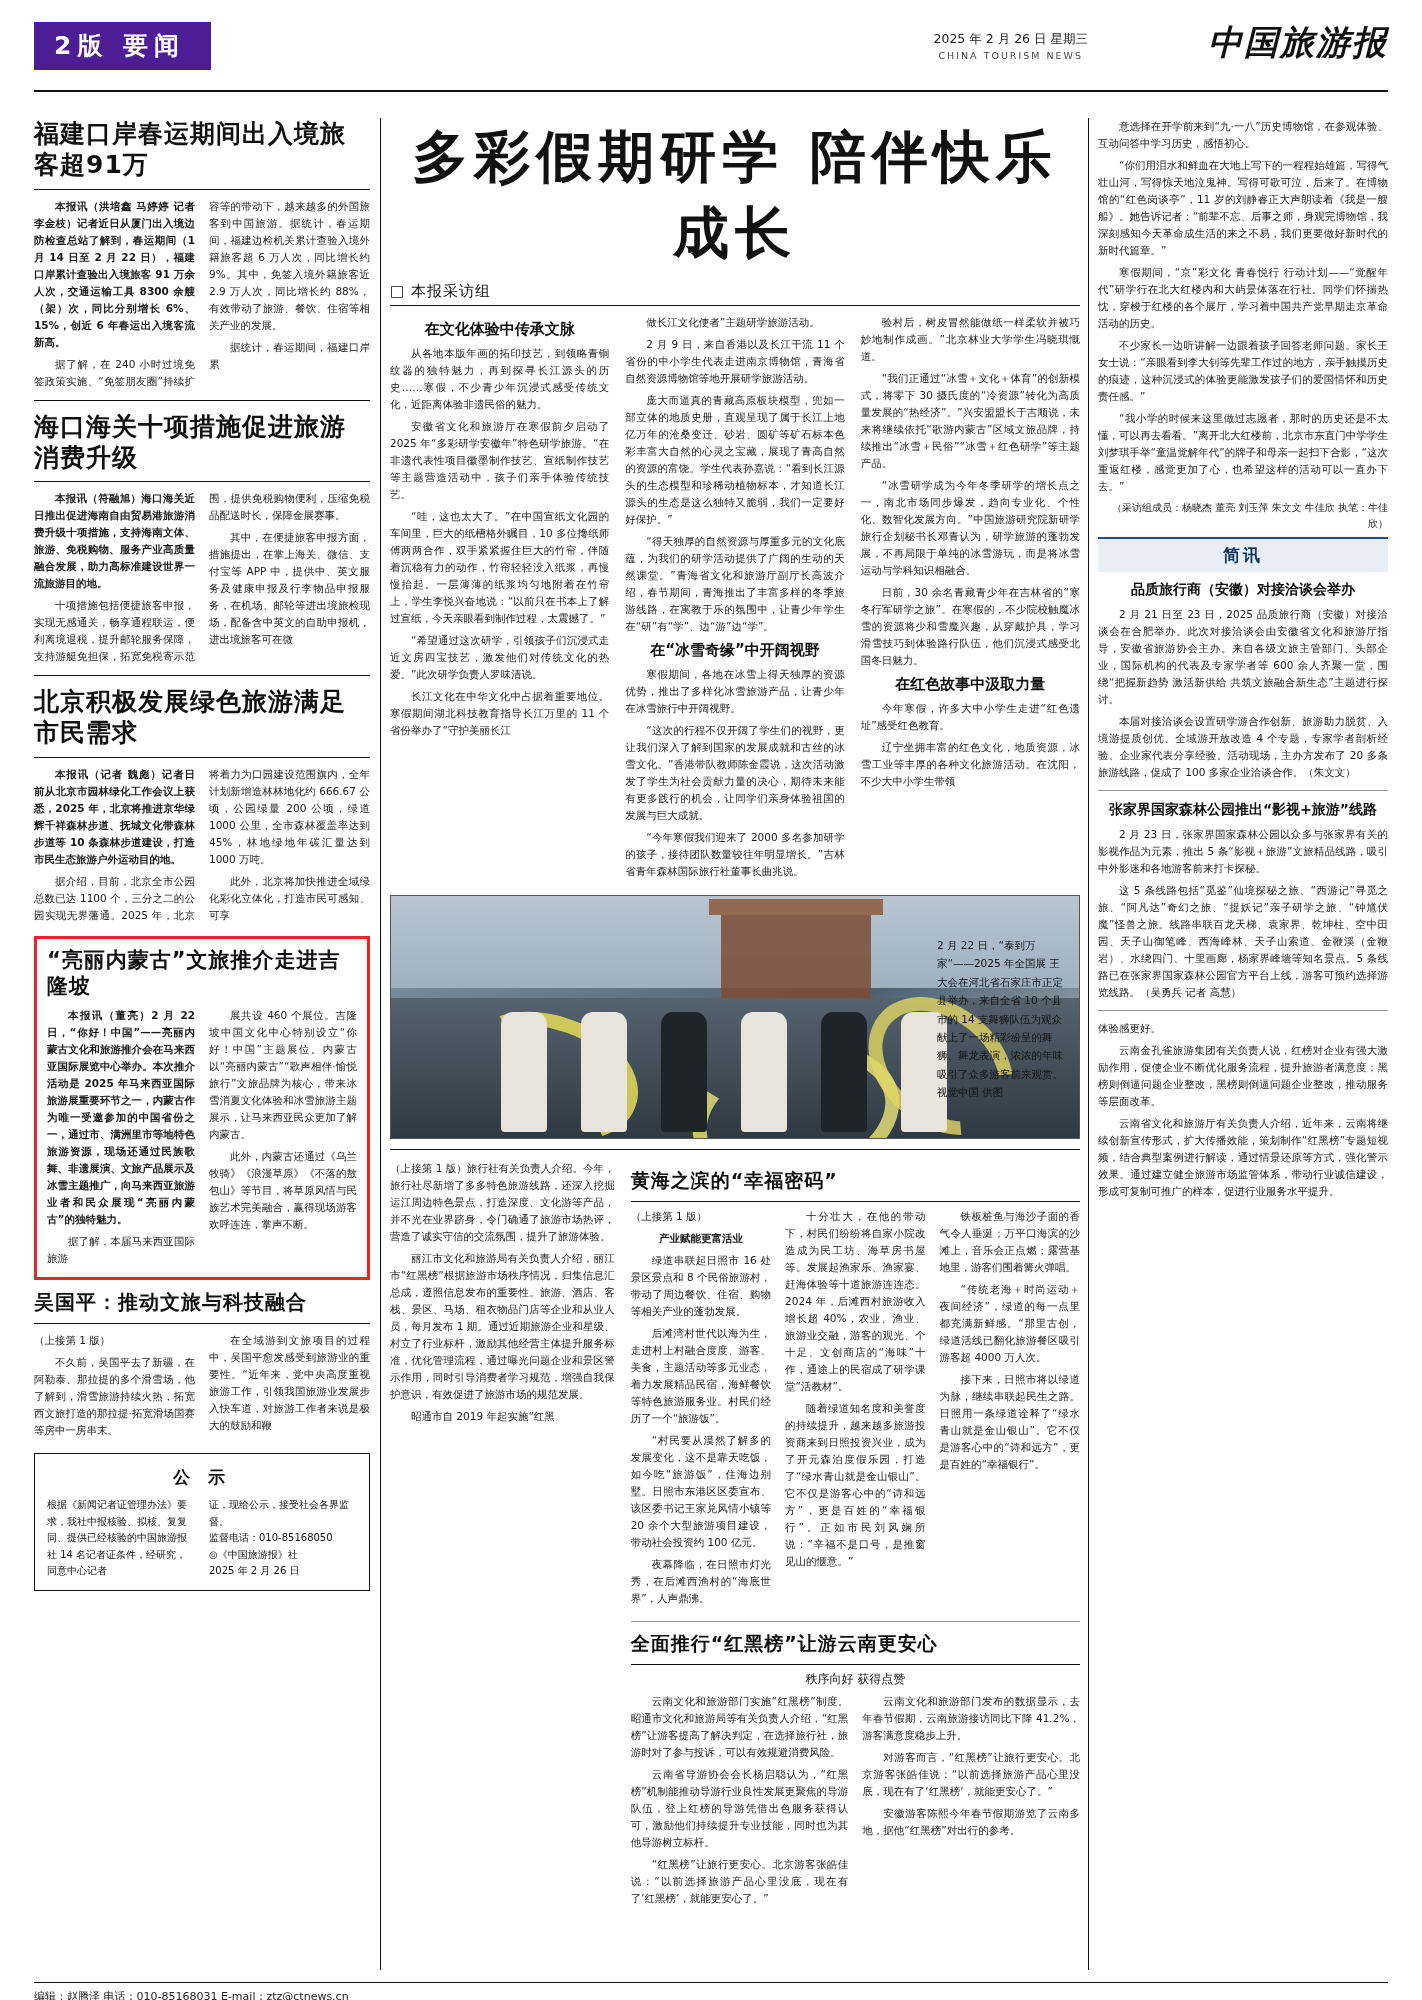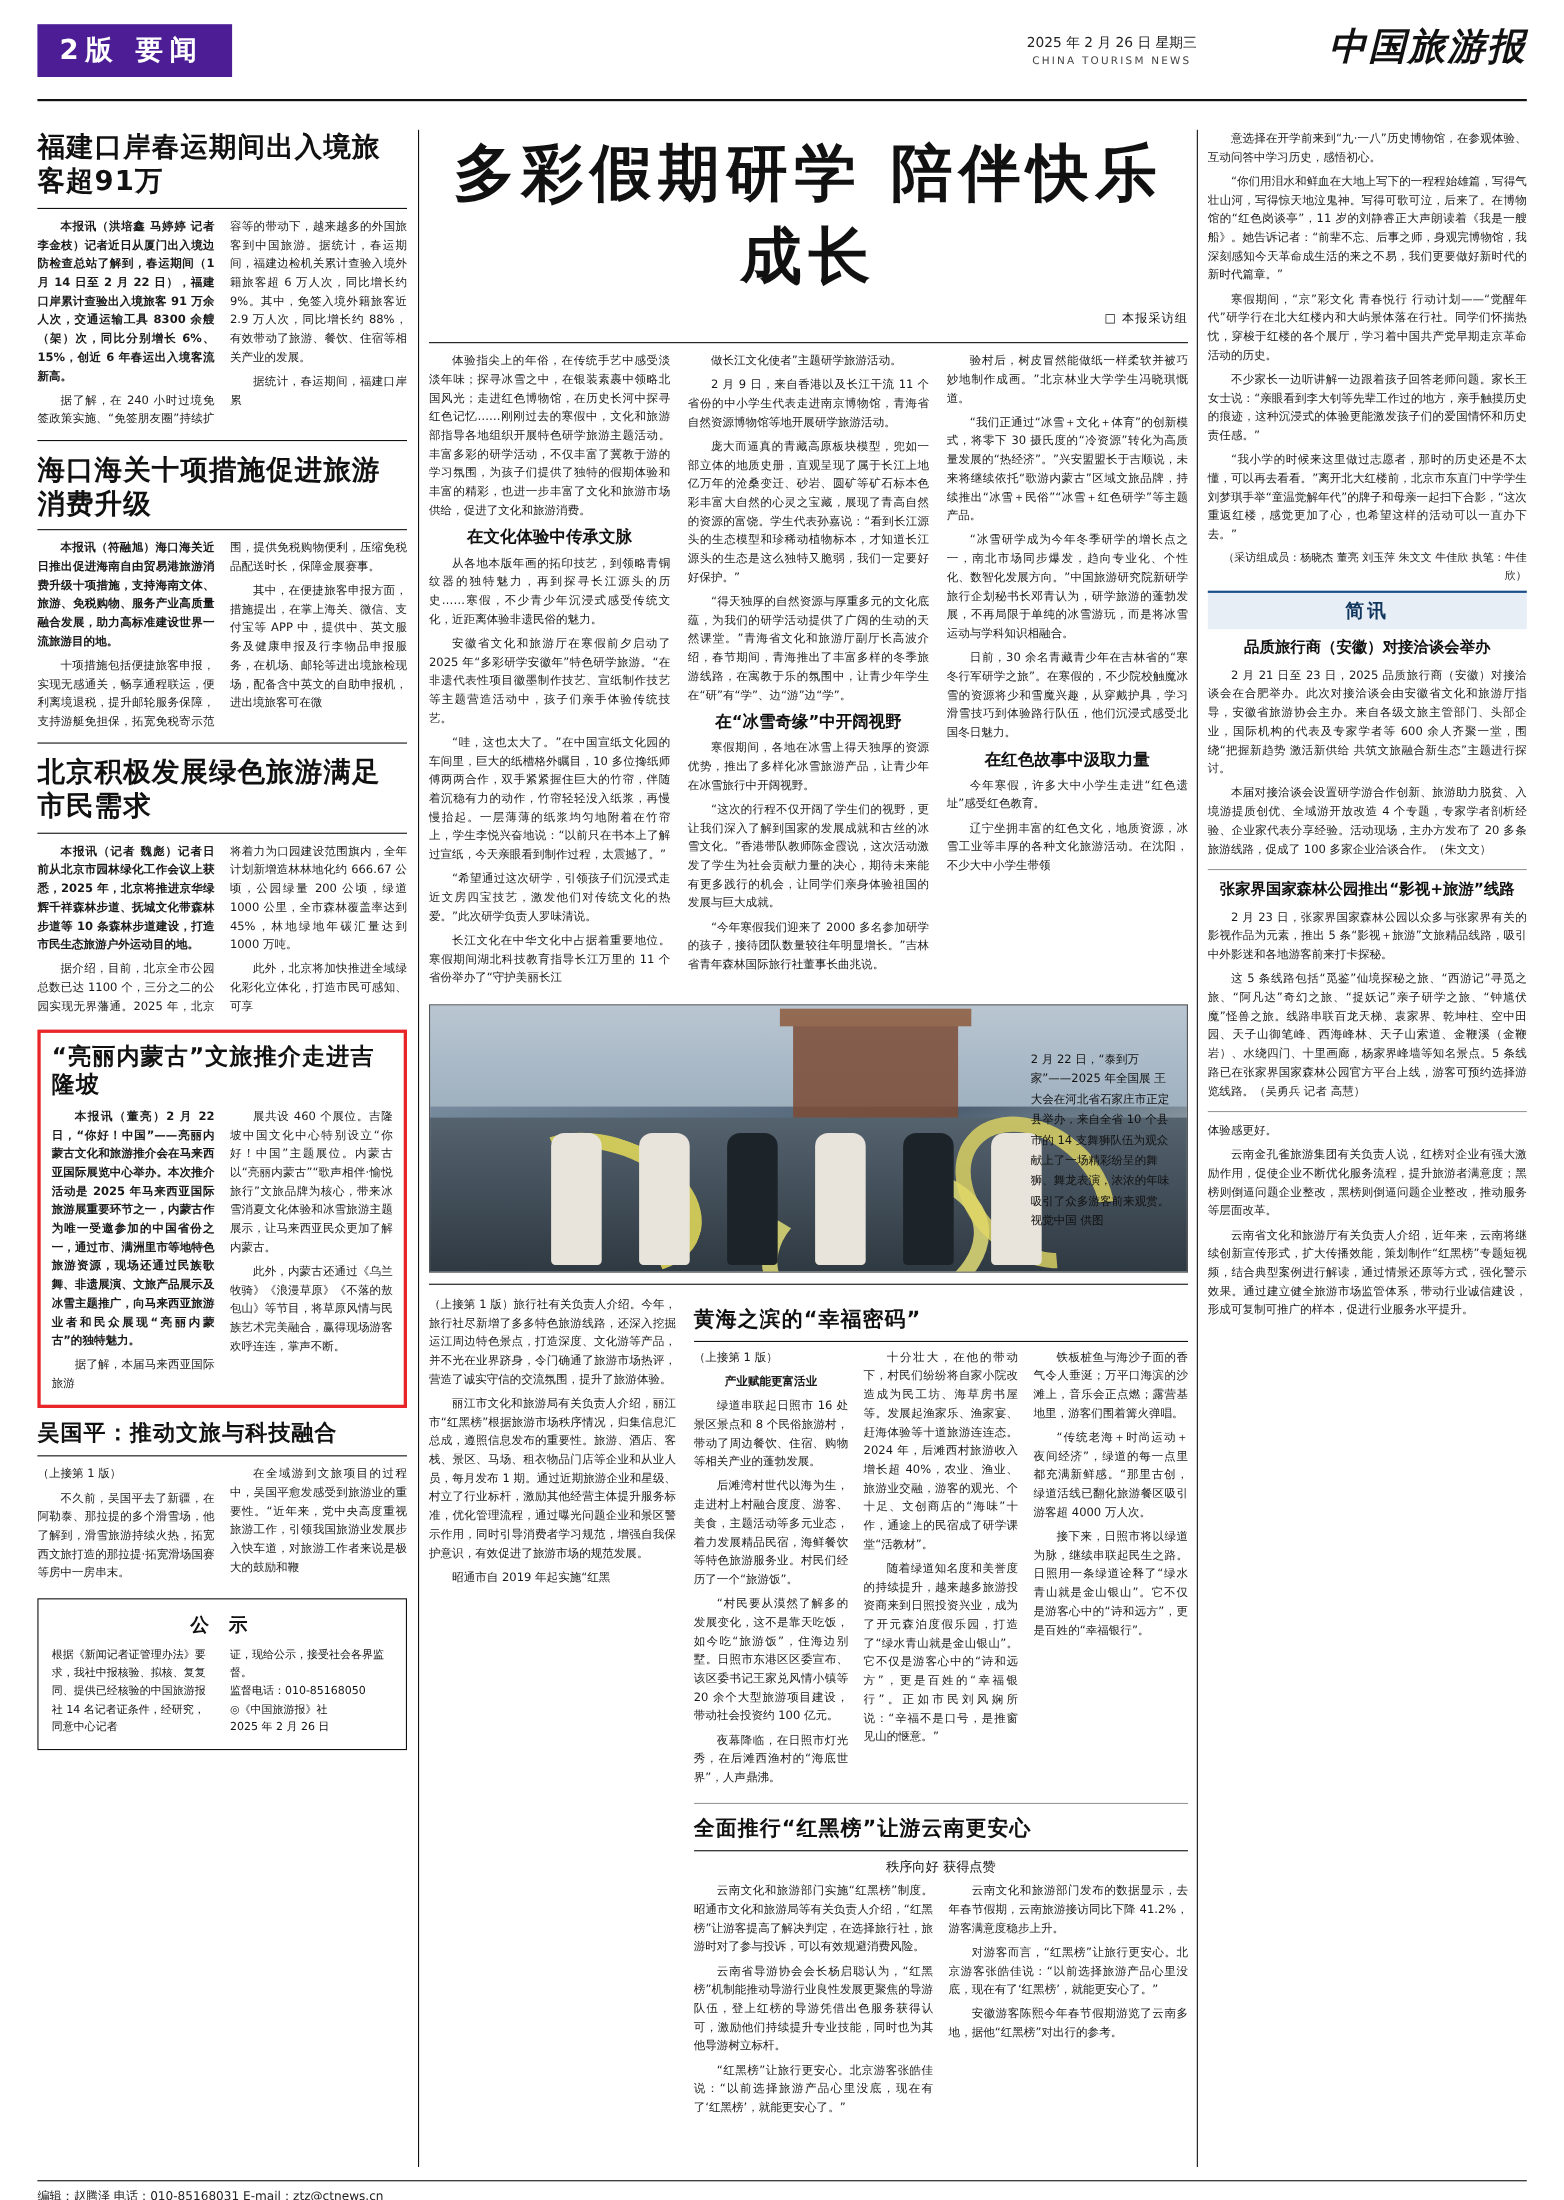--- a/index.html
+++ b/index.html
@@ -92,23 +92,23 @@
   
   .bighead {
     text-align:center;
     font-size:56px;
     font-weight:bold;
     letter-spacing:6px;
     margin:2px 0 10px 0;
     font-family:"DejaVu Sans", sans-serif;
   }
   .byline-center {
-    text-align:right;
-    font-size:11px;
-    margin-bottom:14px;
+    text-align:left;
+    font-size:15px;
+    margin-bottom:4px;
     letter-spacing:1px;
   }
   .subhead {
     text-align:left;
     font-size:19px;
     font-weight:bold;
     margin:8px 0 7px 0;
     letter-spacing:1px;
   }
   .subhead-l {
@@ -272,23 +272,20 @@
       </div>
     </div>
 
     <div class="midcol">
       <div class="bighead">多彩假期研学  陪伴快乐成长</div>
       <div class="byline-center">□ 本报采访组</div>
       <div style="border-top:1px solid #111;margin-bottom:8px;"></div>
 
       <div style="display:flex; gap:16px;">
         <div style="flex:1;">
-          <div class="body-text">
-            <p>体验指尖上的年俗，在传统手艺中感受淡淡年味；探寻冰雪之中，在银装素裹中领略北国风光；走进红色博物馆，在历史长河中探寻红色记忆……刚刚过去的寒假中，文化和旅游部指导各地组织开展特色研学旅游主题活动。丰富多彩的研学活动，不仅丰富了冀教于游的学习氛围，为孩子们提供了独特的假期体验和丰富的精彩，也进一步丰富了文化和旅游市场供给，促进了文化和旅游消费。</p>
-          </div>
           <div class="subhead-l">在文化体验中传承文脉</div>
           <div class="body-text">
             <p>从各地本版年画的拓印技艺，到领略青铜纹器的独特魅力，再到探寻长江源头的历史……寒假，不少青少年沉浸式感受传统文化，近距离体验非遗民俗的魅力。</p>
             <p>安徽省文化和旅游厅在寒假前夕启动了 2025 年“多彩研学安徽年”特色研学旅游。“在非遗代表性项目徽墨制作技艺、宣纸制作技艺等主题营造活动中，孩子们亲手体验传统技艺。</p>
             <p>“哇，这也太大了。”在中国宣纸文化园的车间里，巨大的纸槽格外瞩目，10 多位搀纸师傅两两合作，双手紧紧握住巨大的竹帘，伴随着沉稳有力的动作，竹帘轻轻没入纸浆，再慢慢抬起。一层薄薄的纸浆均匀地附着在竹帘上，学生李悦兴奋地说：“以前只在书本上了解过宣纸，今天亲眼看到制作过程，太震撼了。”</p>
             <p>“希望通过这次研学，引领孩子们沉浸式走近文房四宝技艺，激发他们对传统文化的热爱。”此次研学负责人罗味清说。</p>
             <p>长江文化在中华文化中占据着重要地位。寒假期间湖北科技教育指导长江万里的 11 个省份举办了“守护美丽长江</p>
           </div>
         </div>
 

